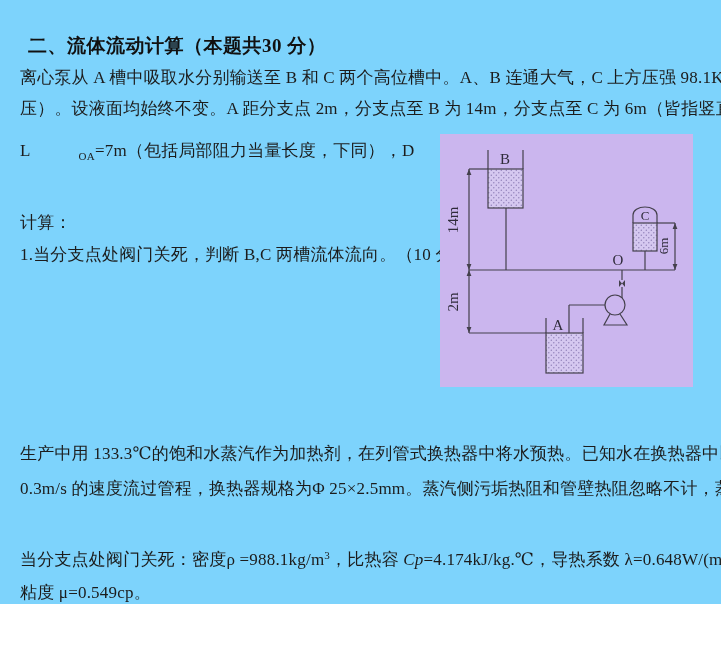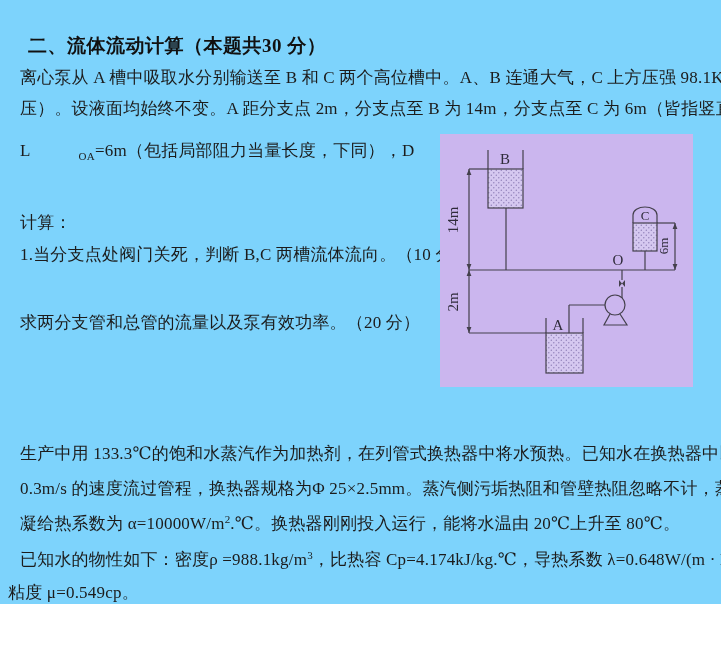--- a/index.html
+++ b/index.html
@@ -10,44 +10,43 @@
   }
   .heading {
     position:absolute; font-weight:bold; font-size:19px; white-space:nowrap;
     color:#111; letter-spacing:0.5px;
   }
   .ln {
     position:absolute; font-size:17px; white-space:nowrap; letter-spacing:0.2px;
   }
   .seg-sub { font-size:11px; vertical-align:-4px;padding-left:48px; }
   .seg-sup { font-size:11px; vertical-align:6px; }
-  .seg-i   { }
+  .seg-i   { font-style:italic; }
   .diagram {
     position:absolute; left:440px; top:134px; width:253px; height:253px;
     background:#cbb6ee;
   }
   .diagram svg { display:block; }
   svg text {
     font-family:"Liberation Serif","DejaVu Serif",serif;
   }
 </style>
 </head>
 <body>
 
 <div class="page">
 
   <div class="heading" style="left:28px; top:33px;">二、流体流动计算（本题共30 分）</div>
 
   <div class="ln" style="left:20px; top:66px;">离心泵从 A 槽中吸取水分别输送至 B 和 C 两个高位槽中。A、B 连通大气，C 上方压强 98.1KPa（表</div>
   <div class="ln" style="left:20px; top:97px;">压）。设液面均始终不变。A 距分支点 2m，分支点至 B 为 14m，分支点至 C 为 6m（皆指竖直高度）。</div>
 
-  <div class="ln" style="left:20px; top:139px;"><span>L</span><span class="seg-sub">OA</span><span>=6m（包括局部阻力当量长度，下同），D</span><span class="seg-sub">AO</span><span>=150mm；</span></div>
+  <div class="ln" style="left:20px; top:139px;"><span>L</span><span class="seg-sub">OA</span><span>=7m（包括局部阻力当量长度，下同），D</span><span class="seg-sub">AO</span><span>=150mm；</span></div>
   <div class="ln" style="left:20px; top:211px;text-align:right;">计算：</div>
   <div class="ln" style="left:20px; top:243px;">1.当分支点处阀门关死，判断 B,C 两槽流体流向。（10 分）</div>
-  <div class="ln" style="left:20px; top:311px;">求两分支管和总管的流量以及泵有效功率。（20 分）</div>
 
   <div class="diagram">
     <svg width="253" height="253" viewBox="0 0 253 253">
       <defs>
         <pattern id="waterDots" width="5" height="5" patternUnits="userSpaceOnUse">
           <rect width="5" height="5" fill="#d5c8f0"></rect>
           <circle cx="1.3" cy="1.3" r="0.7" fill="#8f80b8"></circle>
           <circle cx="3.8" cy="3.8" r="0.7" fill="#8f80b8"></circle>
         </pattern>
       </defs>
@@ -118,17 +117,16 @@
         <text transform="translate(18 86) rotate(-90)" text-anchor="middle" font-size="15">14m</text>
         <text transform="translate(18 168) rotate(-90)" text-anchor="middle" font-size="15">2m</text>
         <text transform="translate(228 112) rotate(-90)" text-anchor="middle" font-size="13">6m</text>
       </g>
     </svg>
   </div>
 
 
   <div class="ln" style="left:20px; top:442px;">生产中用 133.3℃的饱和水蒸汽作为加热剂，在列管式换热器中将水预热。已知水在换热器中以</div>
   <div class="ln" style="left:20px; top:477px;">0.3m/s 的速度流过管程，换热器规格为Φ 25×2.5mm。蒸汽侧污垢热阻和管壁热阻忽略不计，蒸汽冷</div>
-  <div class="ln" style="left:20px; top:512px;"><span>凝给热系数为 α=10000W/m</span><span class="seg-sup">2</span><span>.℃。换热器刚刚投入运行，能将水温由 20℃上升至 80℃。</span></div>
-  <div class="ln" style="left:20px; top:548px;"><span>已知水的物性如下：密度ρ =988.1kg/m</span><span class="seg-sup">3</span><span>，比热容 </span><span class="seg-i">Cp</span><span>=4.174kJ/kg.℃，导热系数 λ=0.648W/(m · K)，</span></div>
-  <div class="ln" style="left:8px; top:581px;">粘度 μ=0.549cp。</div>
+  <div class="ln" style="left:20px; top:548px;"><span>当分支点处阀门关死：密度ρ =988.1kg/m</span><span class="seg-sup">3</span><span>，比热容 </span><span class="seg-i">Cp</span><span>=4.174kJ/kg.℃，导热系数 λ=0.648W/(m · K)，</span></div>
+  <div class="ln" style="left:20px; top:581px;">粘度 μ=0.549cp。</div>
 
 </div>
 
 </body></html>

